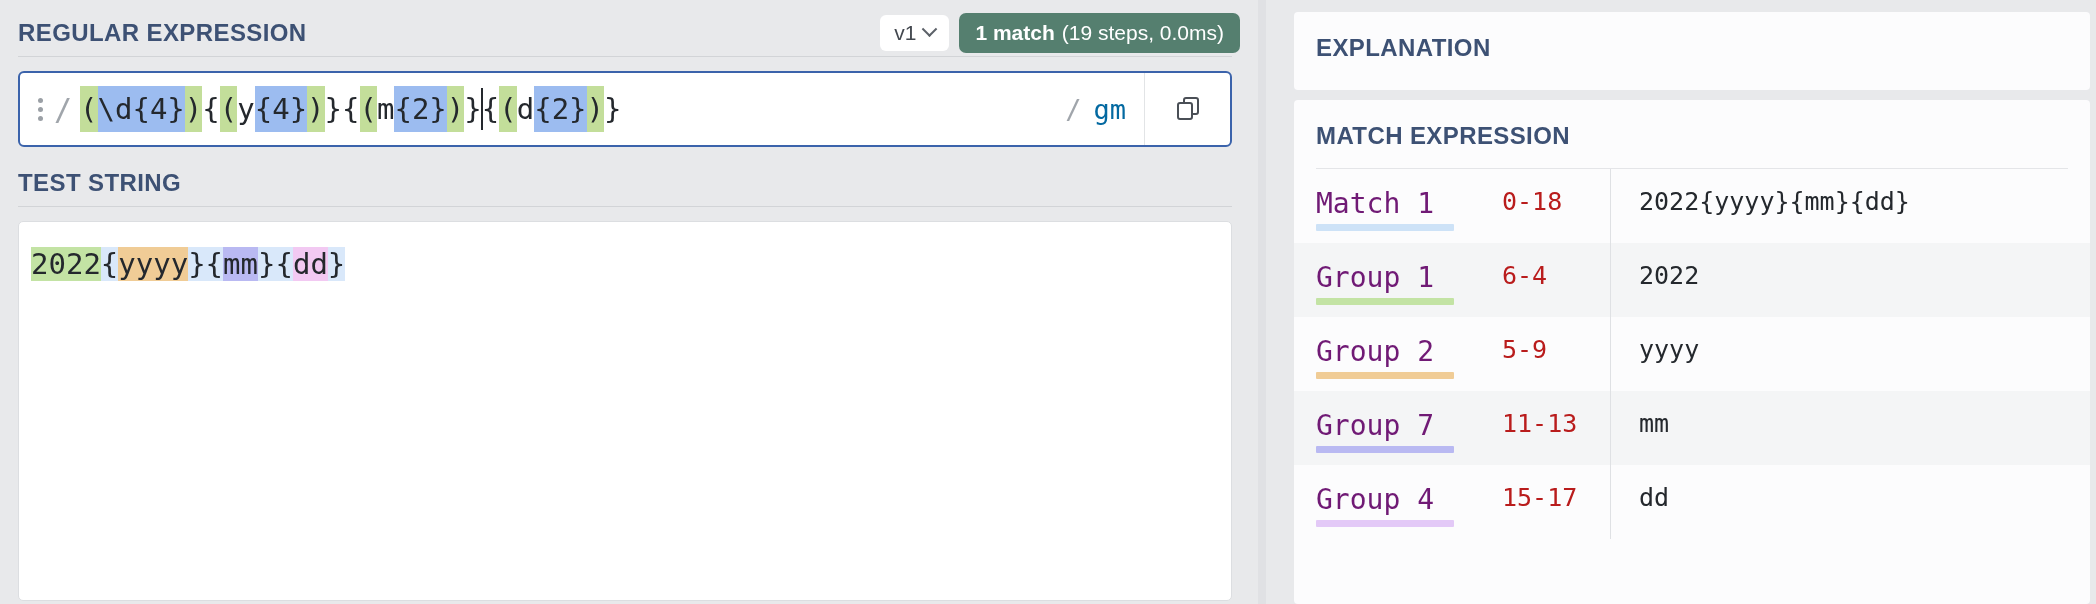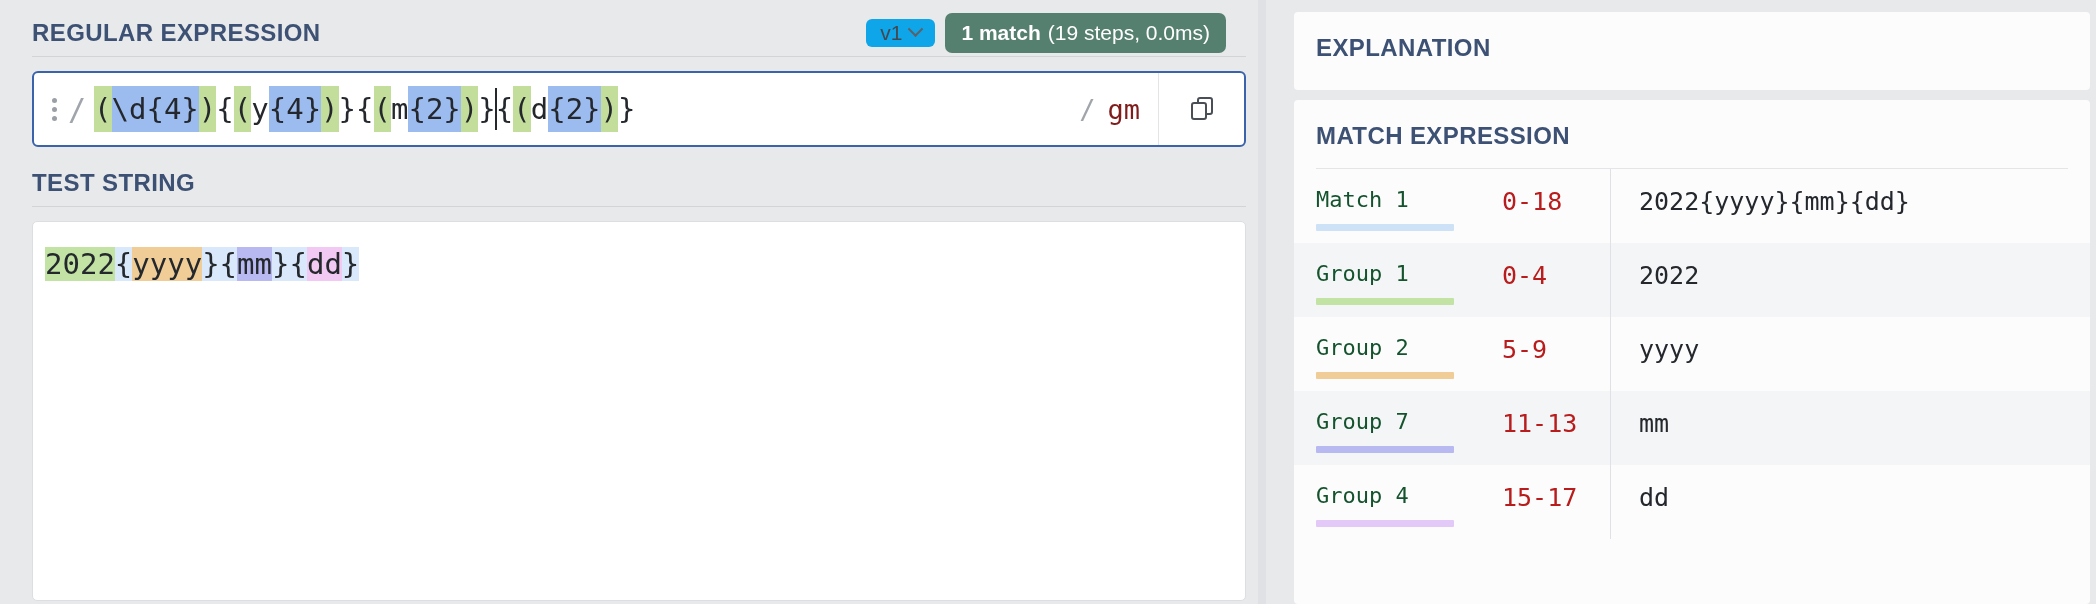--- a/index.html
+++ b/index.html
@@ -15,21 +15,21 @@
     display: flex;
     width: 2096px; height: 604px;
     background: #e8e9eb;
   }
 
   
   .left-pane {
     width: 1258px;
     height: 604px;
     background: #e8e9eb;
-    padding: 0 32px;
+    padding: 0 18px;
     position: relative;
     flex: 0 0 1258px;
   }
 
   .section-head {
     display: flex;
     align-items: center;
     justify-content: space-between;
     height: 56px;
     padding-top: 10px;
@@ -41,24 +41,24 @@
     color: #3d5174;
     font-family: "Liberation Sans", sans-serif;
     white-space: nowrap;
   }
   .head-right {
     display: flex;
     align-items: center;
     gap: 10px;
   }
   .version-select {
-    background: #0ea5e9;
+    background: #ffffff;
     border: none;
     border-radius: 6px;
-    height: 28px;
+    height: 36px;
     padding: 0 14px;
     display: flex;
     align-items: center;
     gap: 8px;
     font-size: 21px;
     color: #43484f;
     cursor: pointer;
     justify-content: center;
   }
   .chev {
@@ -144,21 +144,21 @@
     margin: 0 -1px;
   }
   .flags-area {
     display: flex; align-items: center;
     padding: 0 18px 0 10px;
     gap: 12px;
     font-family: "DejaVu Sans Mono", monospace;
     font-size: 27px;
   }
   .flags-slash { color: #a0a5ab; }
-  .flags-val { color: #7f1d1d; }
+  .flags-val { color: #0369a1; }
   .copy-btn {
     width: 86px;
     border-left: 1px solid #e2e4e6;
     display: flex; align-items: center; justify-content: center;
     cursor: pointer;
   }
   .copy-glyph {
     position: relative; width: 22px; height: 24px;
   }
   .copy-glyph .back {
@@ -250,22 +250,22 @@
   }
   .mi-row.alt { background: #f4f5f6; }
   .mi-label-cell {
     width: 208px;
     padding-left: 22px;
     padding-top: 18px;
     position: relative;
   }
   .mi-label {
     font-family: "DejaVu Sans Mono", monospace;
-    font-size: 22px;
-    color: #14532d;
+    font-size: 28px;
+    color: #701a75;
     letter-spacing: 0px;
     display: inline-block;
   }
   .mi-underline {
     position: absolute;
     left: 22px;
     top: 55px;
     width: 138px;
     height: 7px;
     border-radius: 1px;
@@ -351,21 +351,21 @@
       <div class="card-title">MATCH EXPRESSION</div>
       <div class="card-rule"></div>
       <div id="mi-rows">
           <div class="mi-row">
             <div class="mi-label-cell"><span class="mi-label">Match 1</span><span class="mi-underline" style="background: rgb(205, 226, 247);"></span></div>
             <div class="mi-range-cell">0-18</div>
             <div class="mi-value-cell">2022{yyyy}{mm}{dd}</div>
           </div>
           <div class="mi-row alt">
             <div class="mi-label-cell"><span class="mi-label">Group 1</span><span class="mi-underline" style="background: rgb(195, 227, 164);"></span></div>
-            <div class="mi-range-cell">0-4</div>
+            <div class="mi-range-cell">6-4</div>
             <div class="mi-value-cell">2022</div>
           </div>
           <div class="mi-row">
             <div class="mi-label-cell"><span class="mi-label">Group 2</span><span class="mi-underline" style="background: rgb(240, 204, 150);"></span></div>
             <div class="mi-range-cell">5-9</div>
             <div class="mi-value-cell">yyyy</div>
           </div>
           <div class="mi-row alt">
             <div class="mi-label-cell"><span class="mi-label">Group 7</span><span class="mi-underline" style="background: rgb(185, 185, 242);"></span></div>
             <div class="mi-range-cell">11-13</div>

